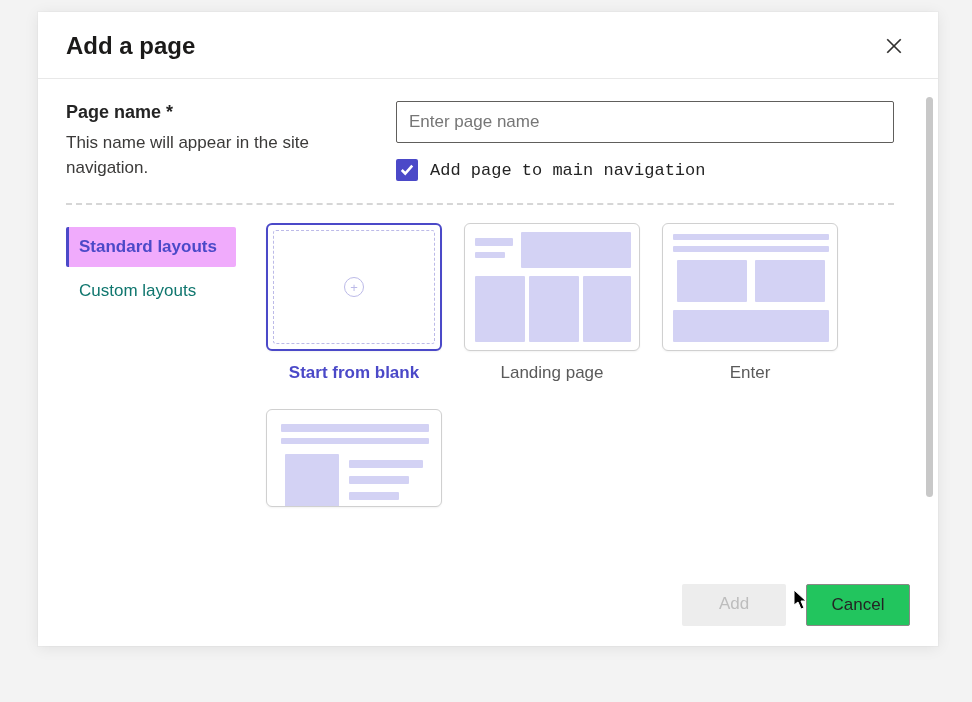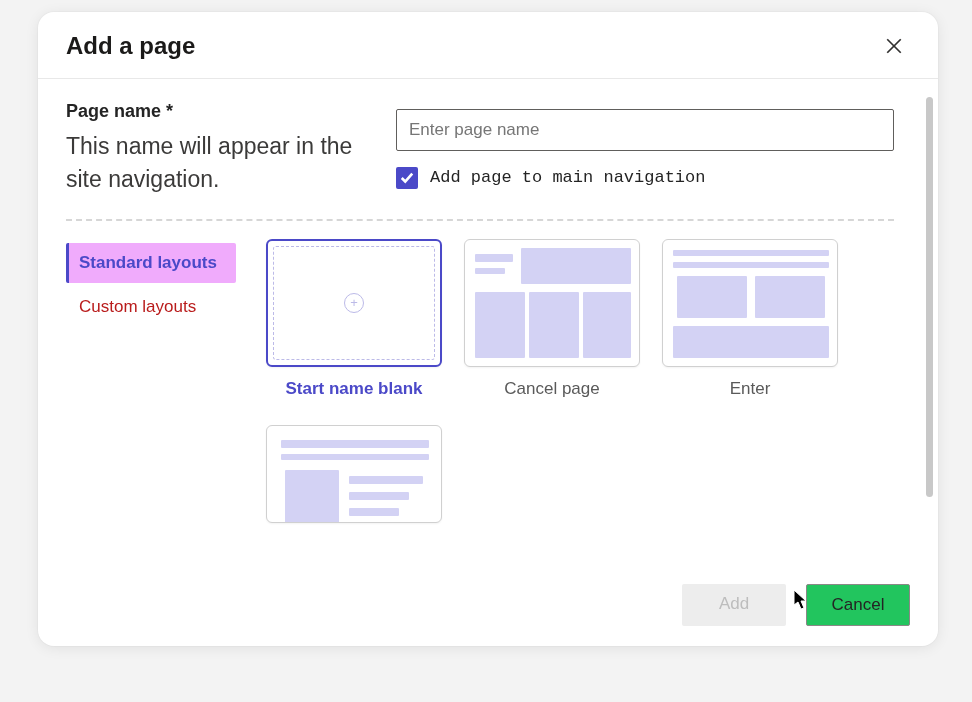--- a/index.html
+++ b/index.html
@@ -9,21 +9,21 @@
     font-family: "Segoe UI", -apple-system, BlinkMacSystemFont, sans-serif;
     background: #f3f3f3;
     color: #242424;
   }
   .dialog {
     position: absolute;
     left: 38px; top: 12px;
     width: 900px;
     height: 634px;
     background: #fff;
-    border-radius: 16px;
+    border-radius: 0;
     box-shadow: 0 2px 14px rgba(0,0,0,0.08), 0 0 0 1px rgba(0,0,0,0.02);
     overflow: hidden;
     display: flex;
     flex-direction: column;
   }
   .dialog-header {
     display: flex;
     align-items: center;
     justify-content: space-between;
     padding: 18px 28px 16px 28px;
@@ -71,21 +71,21 @@
     width: 300px;
     flex: none;
   }
   .field-label {
     font-size: 18px;
     font-weight: 600;
     color: #242424;
     margin-bottom: 8px;
   }
   .field-help {
-    font-size: 23px;
+    font-size: 17px;
     color: #3b3a39;
     line-height: 1.45;
   }
   .form-right {
     flex: 1;
   }
   .text-input {
     width: 100%;
     padding: 10px 12px;
     font-size: 17px;
@@ -126,21 +126,21 @@
     gap: 30px;
   }
   .layout-tabs {
     width: 170px;
     flex: none;
     padding-top: 4px;
   }
   .tab-item {
     padding: 10px 10px;
     font-size: 17px;
-    color: #b91c1c;
+    color: #0f766e;
     cursor: pointer;
     border-left: 3px solid transparent;
     border-radius: 2px;
     margin-bottom: 4px;
   }
   .tab-item.active {
     background: #f0abfc;
     color: #4b49c8;
     font-weight: 600;
     border-left-color: #4b49c8;
@@ -306,33 +306,33 @@
           <div class="tab-item active">Standard layouts</div>
           <div class="tab-item">Custom layouts</div>
         </div>
 
         <div class="layout-grid">
 
           <div class="layout-option selected">
             <div class="layout-thumb">
               <div class="plus-circle">+</div>
             </div>
-            <div class="layout-label">Start name blank</div>
+            <div class="layout-label">Start from blank</div>
           </div>
 
           <div class="layout-option">
             <div class="layout-thumb lt-landing">
               <div class="tb a"></div>
                 <div class="tb b"></div>
                 <div class="tb c"></div>
               <div class="tb d"></div>
                 <div class="tb e"></div>
                 <div class="tb f"></div>
             </div>
-            <div class="layout-label">Cancel page</div>
+            <div class="layout-label">Landing page</div>
           </div>
 
           <div class="layout-option">
             <div class="layout-thumb lt-page">
               <div class="tb a"></div>
                 <div class="tb b"></div>
                 <div class="tb c"></div>
               <div class="tb d"></div>
                 <div class="tb e"></div>
             </div>

